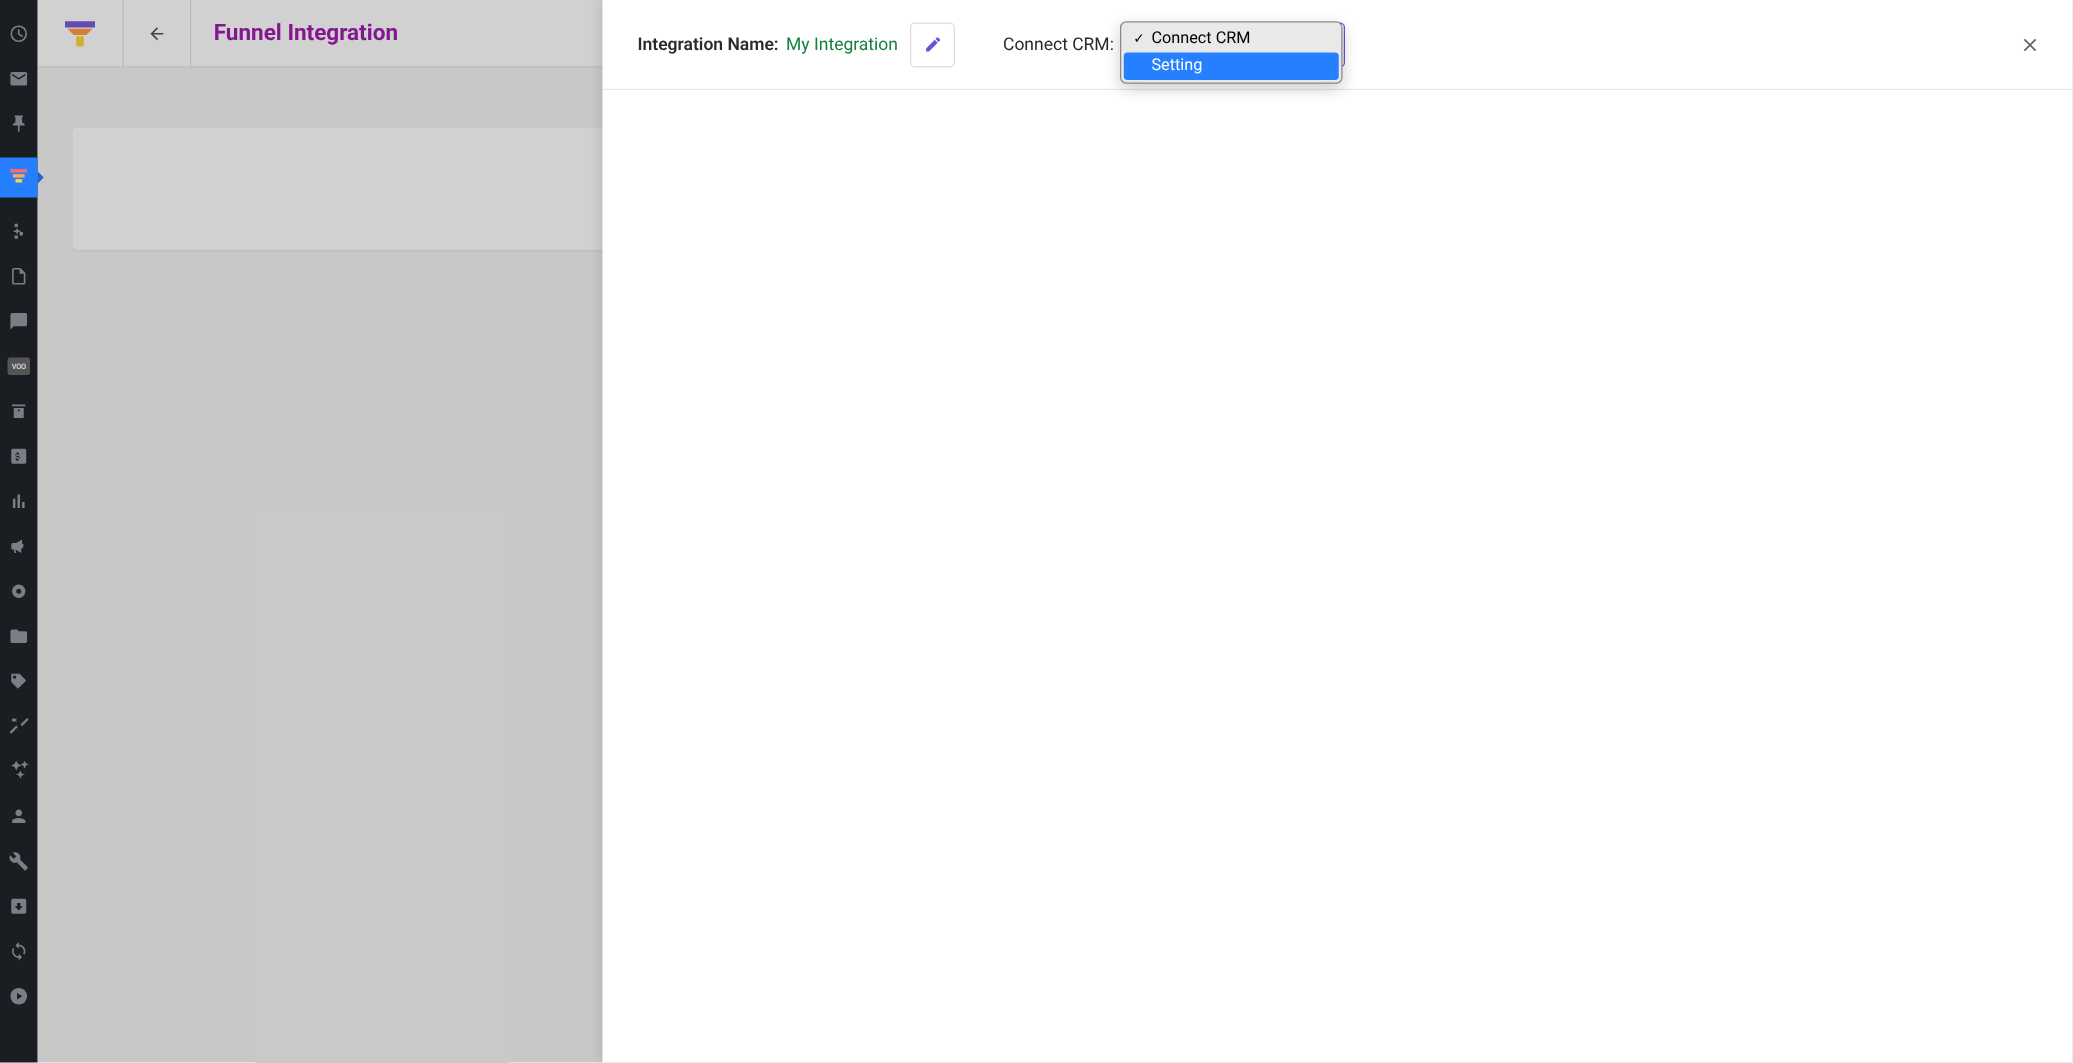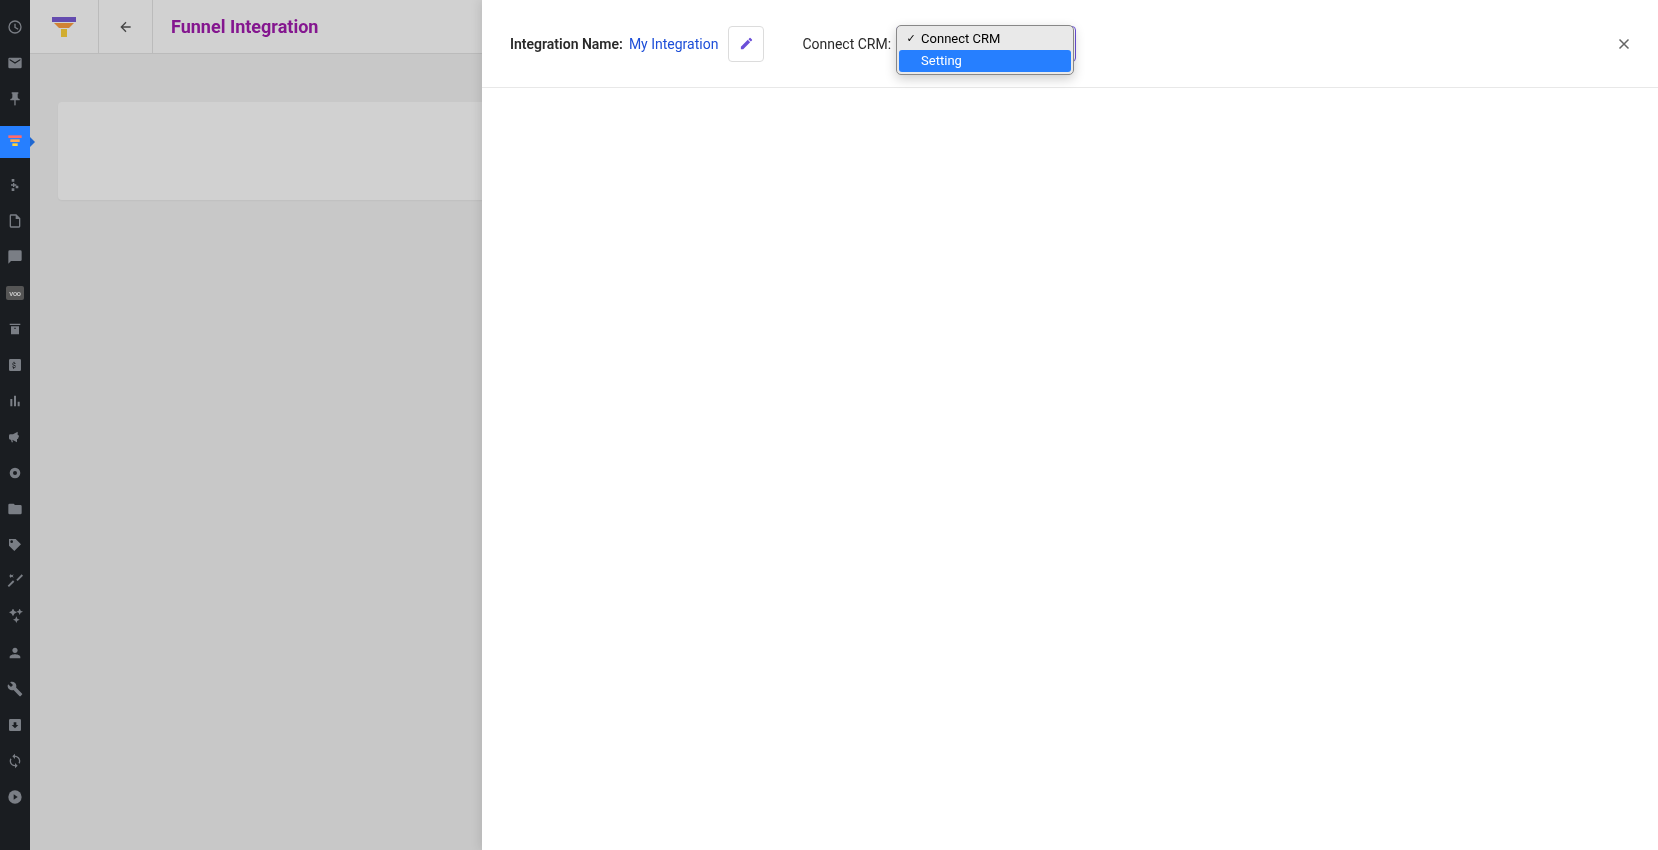--- a/index.html
+++ b/index.html
@@ -141,37 +141,37 @@
       left: 482px;
       top: 0;
       right: 0;
       bottom: 0;
       background: #fff;
       z-index: 100;
       box-shadow: -2px 0 10px rgba(0,0,0,0.1);
     }
     
     .modal-header {
-      height: 88px;
+      height: 72px;
       border-bottom: 1px solid #e8e8e8;
       display: flex;
       align-items: center;
       padding: 0 28px;
       position: relative;
     }
     
     .integration-name-label {
       font-size: 14px;
       font-weight: 600;
       color: #2a2a2a;
     }
     
     .integration-name-value {
       font-size: 14px;
-      color: #1d4ed8;
+      color: #15803d;
       margin-left: 6px;
     }
     
     .edit-button {
       width: 36px;
       height: 36px;
       border: 1px solid #dcdcdc;
       border-radius: 4px;
       display: flex;
       align-items: center;

